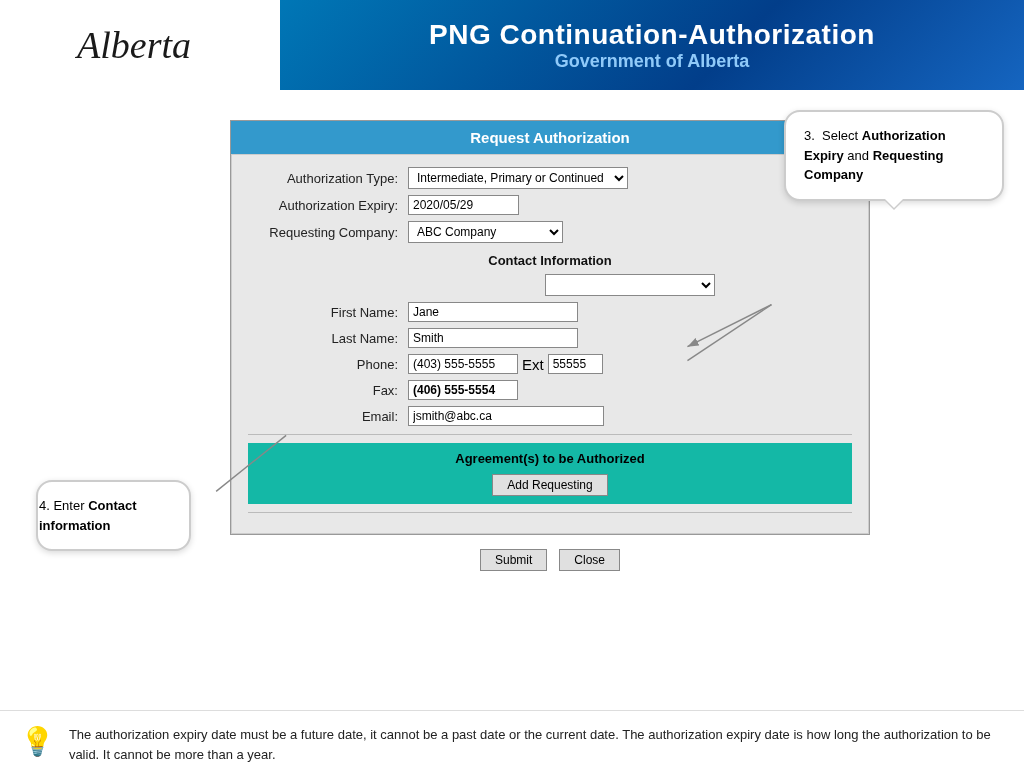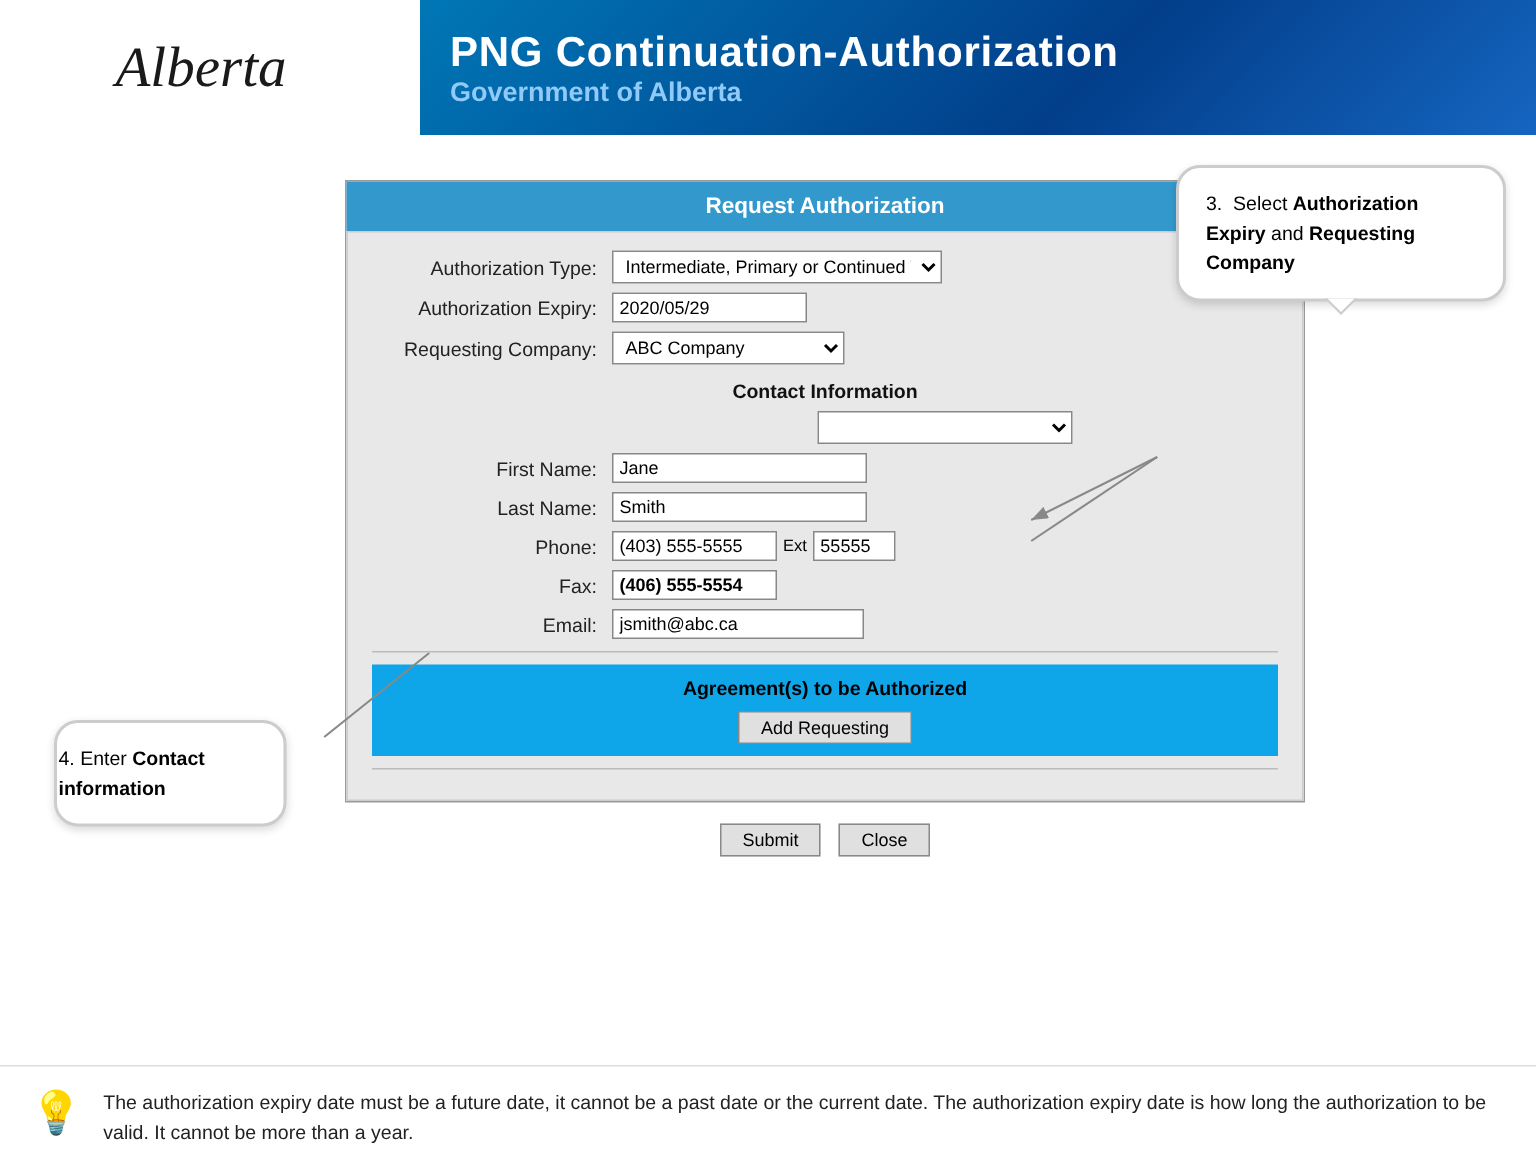--- a/index.html
+++ b/index.html
@@ -29,21 +29,21 @@
     .logo-blue-bar {
       width: 8px;
       background: #003087;
       margin-left: 4px;
     }
     .header-title {
       flex: 1;
       background: linear-gradient(135deg, #0077b6 0%, #023e8a 60%, #1565C0 100%);
       display: flex;
       flex-direction: column;
-      align-items: flex-start;
+      align-items: center;
       justify-content: center;
       padding: 10px 20px;
     }
     .header-title h1 {
       color: white;
       font-size: 28px;
       font-weight: bold;
       letter-spacing: 0.5px;
     }
     .header-title h2 {
@@ -170,28 +170,28 @@
       color: #111;
     }
 
     .phone-row {
       display: flex;
       align-items: center;
     }
 
     .ext-label {
       margin: 0 4px;
-      font-size: 11px;
+      font-size: 15px;
     }
 
     .agreement-section {
       text-align: center;
       margin-top: 4px;
       padding: 8px;
-      background: #0ea5e9;
+      background: #14b8a6;
     }
 
     .agreement-title {
       font-weight: bold;
       font-size: 13px;
       margin-bottom: 8px;
     }
 
     .btn {
       padding: 3px 14px;
@@ -302,21 +302,21 @@
 
       <div class="form-row">
         <span class="form-label">Authorization Type:</span>
         <select class="form-select" style="width:220px;">
           <option>Intermediate, Primary or Continued Te</option>
         </select>
       </div>
 
       <div class="form-row">
         <span class="form-label">Authorization Expiry:</span>
-        <input type="text" class="form-input" style="width: 130px;" value="2020/05/29">
+        <input type="text" class="form-input" style="width: 111px;" value="2020/05/29">
       </div>
 
       <div class="form-row">
         <span class="form-label">Requesting Company:</span>
         <select class="form-select" style="width:155px;">
           <option>ABC Company</option>
         </select>
       </div>
 
       <div>
@@ -345,21 +345,21 @@
           <input type="text" class="form-input" style="width: 55px;" value="55555">
         </div>
 
         <div class="form-row">
           <span class="form-label">Fax:</span>
           <input type="text" class="form-input" style="width: 110px; font-weight: bold;" value="(406) 555-5554">
         </div>
 
         <div class="form-row">
           <span class="form-label">Email:</span>
-          <input type="text" class="form-input" style="width: 168px;" value="jsmith@abc.ca">
+          <input type="text" class="form-input" style="width: 196px;" value="jsmith@abc.ca">
         </div>
       </div>
 
       <hr class="separator">
 
       <div class="agreement-section">
         <div class="agreement-title">Agreement(s) to be Authorized</div>
         <button class="btn">Add Requesting</button>
       </div>
 

